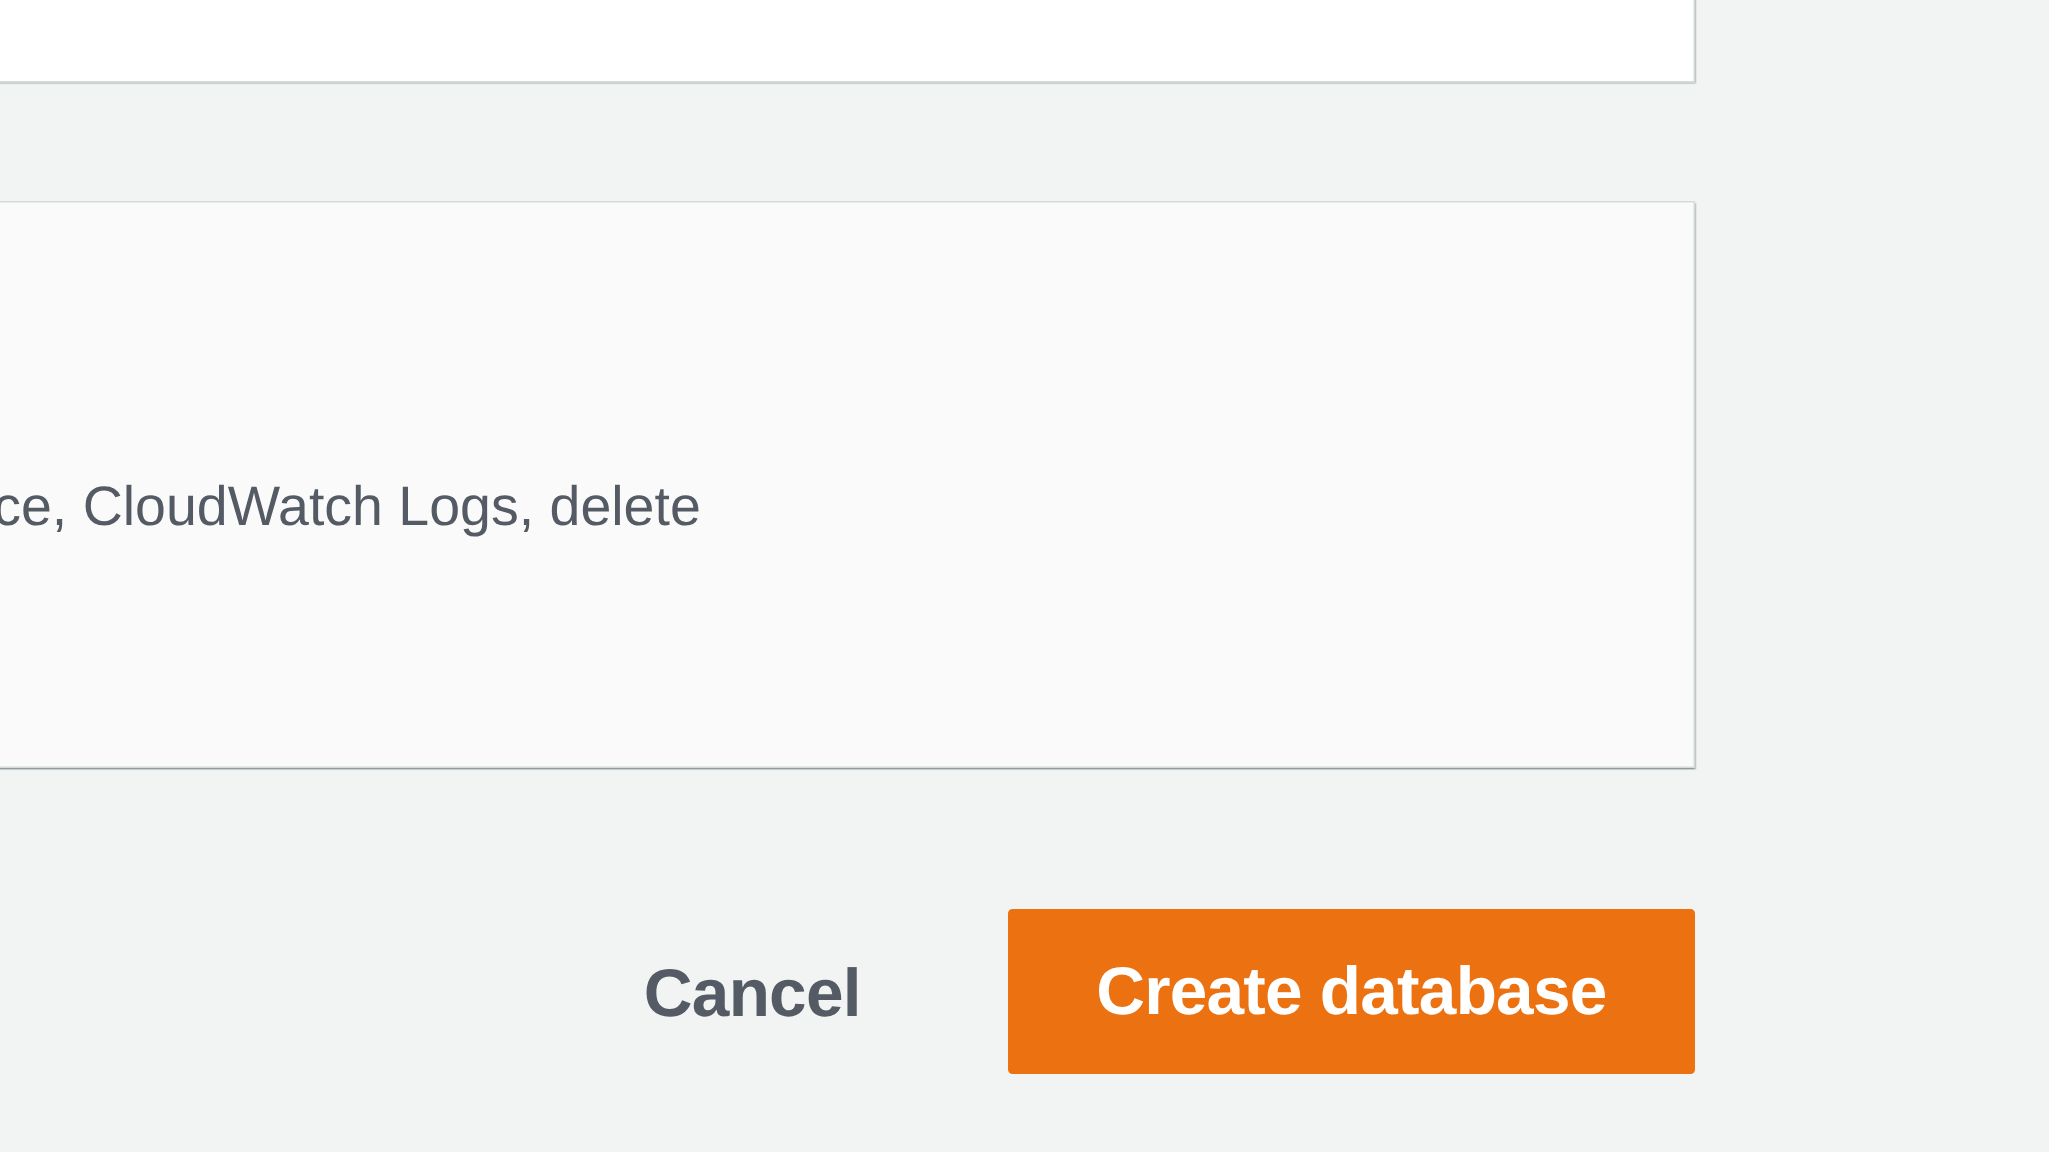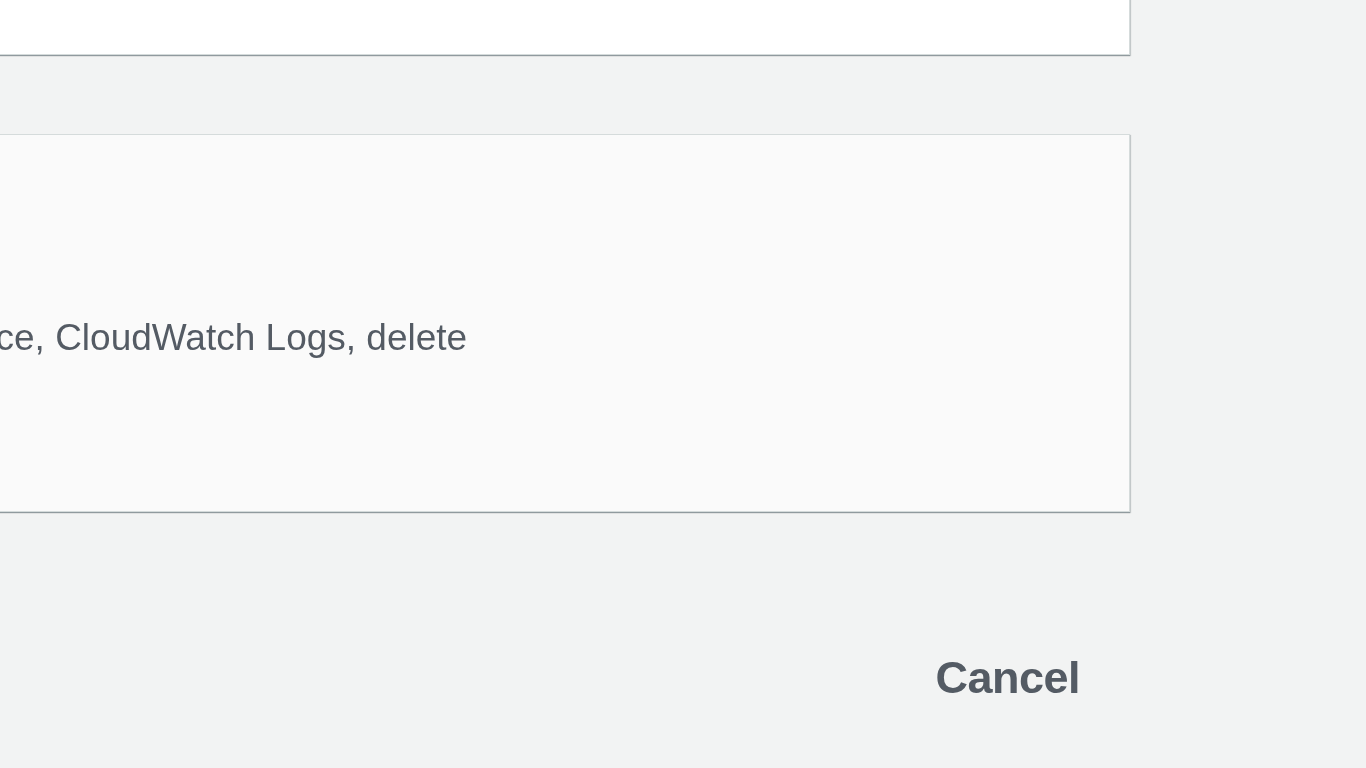--- a/index.html
+++ b/index.html
@@ -46,21 +46,21 @@
       line-height: 1.5;
       font-weight: 400;
       position: absolute;
       top: 175px;
       left: -40px;
       white-space: nowrap;
     }
     
     .button-row {
       position: absolute;
-      top: 622px;
+      top: 606px;
       left: 0;
       width: 1130px;
       display: flex;
       justify-content: flex-end;
       align-items: flex-start;
       gap: 48px;
       padding-right: 0;
     }
     
     .btn-cancel {
@@ -92,13 +92,14 @@
 <body>
 
 <div class="panel-top"></div>
 
 <div class="panel-main">
   <div class="description-text">ed, maintenance, CloudWatch Logs, delete</div>
 </div>
 
 <div class="button-row">
   <button class="btn-cancel">Cancel</button>
+  <button class="btn-primary">Create database</button>
 </div>
 
 </body></html>

